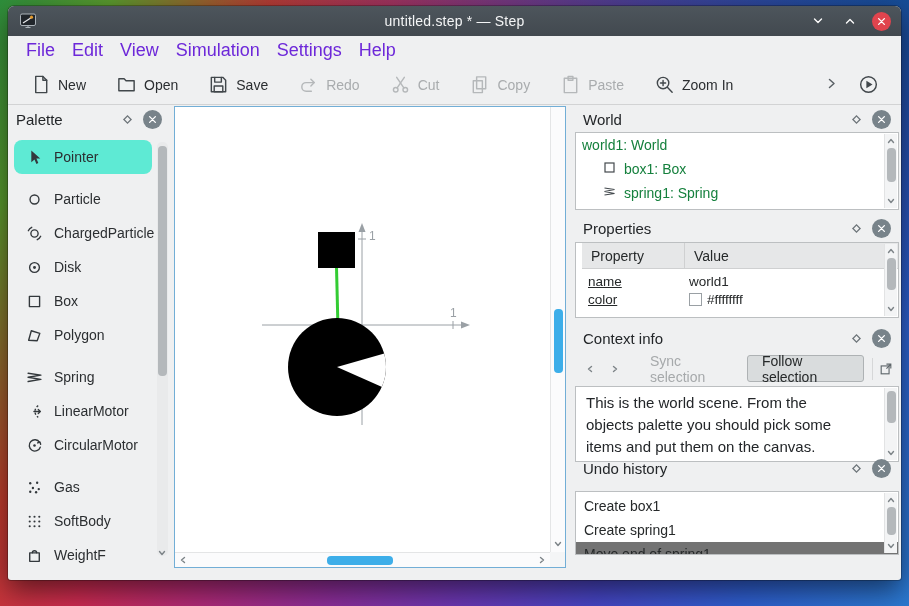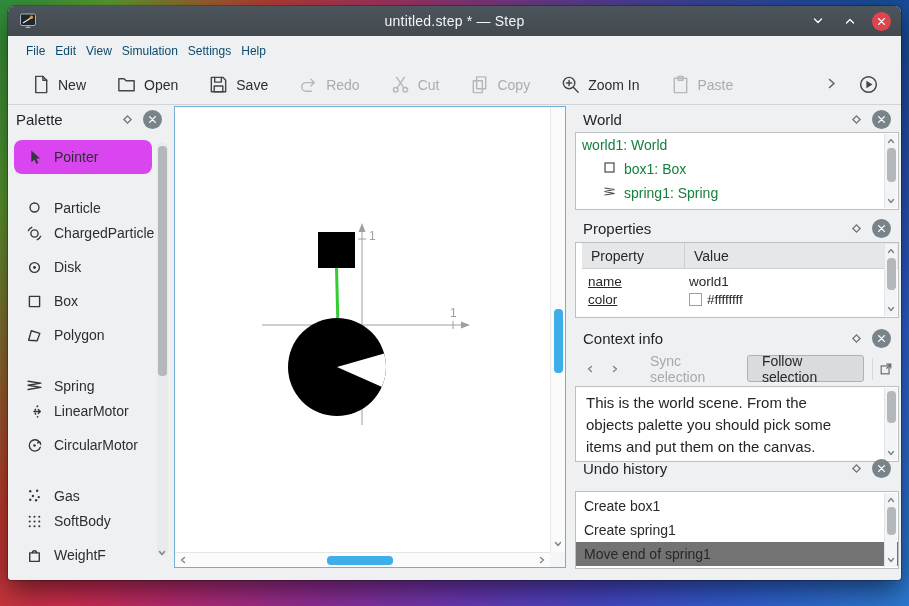--- a/index.html
+++ b/index.html
@@ -29,22 +29,22 @@
   .winbtn { width:20px; height:20px; display:flex; align-items:center; justify-content:center; }
   .winbtn svg { width:14px; height:14px; }
   .winbtn svg path { fill:none; stroke:#fcfcfc; stroke-width:1.4; stroke-linecap:round; stroke-linejoin:round; }
   .close-btn { width:19px; height:19px; border-radius:50%; background:#e0444e;
     display:flex; align-items:center; justify-content:center; }
   .close-btn svg { width:9px; height:9px; }
   .close-btn svg path { stroke:#fff; stroke-width:1.5; stroke-linecap:round; }
 
   
   .menubar { position:absolute; left:0; top:30px; right:0; height:29px;
-    display:flex; align-items:center; gap:10px; padding-left:18px;
-    font-size:12px; color:#0c4a6e; }
+    display:flex; align-items:center; gap:17px; padding-left:18px;
+    font-size:18px; color:#6d28d9; }
   .menu-item { white-space:nowrap; }
 
   
   .toolbar { position:absolute; left:0; top:59px; right:0; height:40px;
     display:flex; align-items:center; gap:10px; padding:0 12px;
     border-bottom:1px solid #d2d3d4; }
   .tbtn { display:flex; align-items:center; gap:7px; padding:0 10px; height:32px;
     font-size:14px; color:#2b2e31; border-radius:3px; white-space:nowrap; }
   .tbtn svg { width:21px; height:21px; flex:none; }
   .tbtn svg .s { fill:none; stroke:#41474b; stroke-width:1.5; stroke-linecap:round; stroke-linejoin:round; }
@@ -70,22 +70,22 @@
   .float-icon { margin-left:auto; width:11px; height:11px; }
   .float-icon rect { fill:none; stroke:#6e757a; stroke-width:1.2; }
   .dock-close { width:19px; height:19px; border-radius:50%; background:#78838a;
     display:flex; align-items:center; justify-content:center; flex:none; }
   .dock-close svg { width:9px; height:9px; }
   .dock-close svg path { stroke:#fff; stroke-width:1.5; stroke-linecap:round; }
 
   .palette-list { position:absolute; left:0; top:34px; width:148px; }
   .p-item { height:34px; display:flex; align-items:center; gap:11px;
     padding-left:18px; font-size:14px; color:#2b2e31; }
-  .p-item.gap { margin-top:8px;align-items:flex-end; }
-  .p-item.selected { background:#d946ef; border-radius:8px; margin-left:6px;
+  .p-item.gap { margin-top:8px; }
+  .p-item.selected { background:#5eead4; border-radius:8px; margin-left:6px;
     margin-right:4px; padding-left:12px; }
   .pic { width:17px; height:17px; flex:none; }
   .pic .s { fill:none; stroke:#33383c; stroke-width:1.3; stroke-linecap:round; stroke-linejoin:round; }
   .pic .f { fill:#33383c; stroke:none; }
   .pic .d { fill:none; stroke:#33383c; stroke-width:1.3; stroke-dasharray:2 1.8; }
 
   .palette-scroll { position:absolute; right:2px; top:36px; width:11px; height:414px;
     background:#e9eaeb; border-radius:5px; }
   .palette-scroll .thumb { position:absolute; left:1px; top:4px; width:9px; height:230px;
     background:#b4b8bb; border-radius:4px; }
@@ -236,34 +236,34 @@
           </svg>
         <span>Cut</span>
       </div>
       <div class="tbtn disabled">
         <svg viewBox="0 0 22 22">
           <rect class="s" x="8" y="3" width="9.5" height="12.5"></rect>
             <rect class="s" x="4.5" y="7" width="9.5" height="12.5"></rect>
           </svg>
         <span>Copy</span>
       </div>
+      <div class="tbtn disabled">
+        <svg viewBox="0 0 22 22">
+          <rect class="s" x="4.5" y="4.5" width="13" height="15"></rect>
+            <rect class="s" x="8.5" y="2.5" width="5" height="4"></rect>
+          </svg>
+        <span>Paste</span>
+      </div>
       <div class="tbtn">
         <svg viewBox="0 0 22 22">
           <circle class="s" cx="9.5" cy="9.5" r="6"></circle>
             <path class="s" d="M14 14 L19 19"></path>
           <path class="s" d="M9.5 6.8 V12.2 M6.8 9.5 H12.2"></path>
           </svg>
         <span>Zoom In</span>
-      </div>
-      <div class="tbtn disabled">
-        <svg viewBox="0 0 22 22">
-          <rect class="s" x="4.5" y="4.5" width="13" height="15"></rect>
-            <rect class="s" x="8.5" y="2.5" width="5" height="4"></rect>
-          </svg>
-        <span>Paste</span>
       </div>
       <div class="tb-spacer"></div>
       <div class="small-ctl">
         <svg viewBox="0 0 13 13">
             <path d="M4.5 2.5 L9 6.5 L4.5 10.5"></path>
           </svg>
       </div>
       <div class="tbtn">
         <svg viewBox="0 0 22 22">
           <circle class="s" cx="11" cy="11" r="8.2"></circle>
@@ -560,21 +560,21 @@
         <span class="dock-title">Undo history</span>
         <svg class="float-icon" viewBox="0 0 10 10">
           <rect x="2.7" y="2.7" width="4.6" height="4.6" transform="rotate(45 5 5)"></rect>
           </svg>
         <div class="dock-close">
           <svg viewBox="0 0 10 10">
               <path d="M1.8 1.8 L8.2 8.2 M8.2 1.8 L1.8 8.2"></path>
             </svg>
         </div>
       </div>
-      <div class="dock-content" style="top:385px; height:78px;">
+      <div class="dock-content" style="top:385px; height:64px;">
         <div class="undo-row" style="margin-top:2px;">
           <span>Create box1</span>
         </div>
         <div class="undo-row">
           <span>Create spring1</span>
         </div>
         <div class="undo-row selected">
           <span>Move end of spring1</span>
         </div>
         <div class="mini-scroll">

